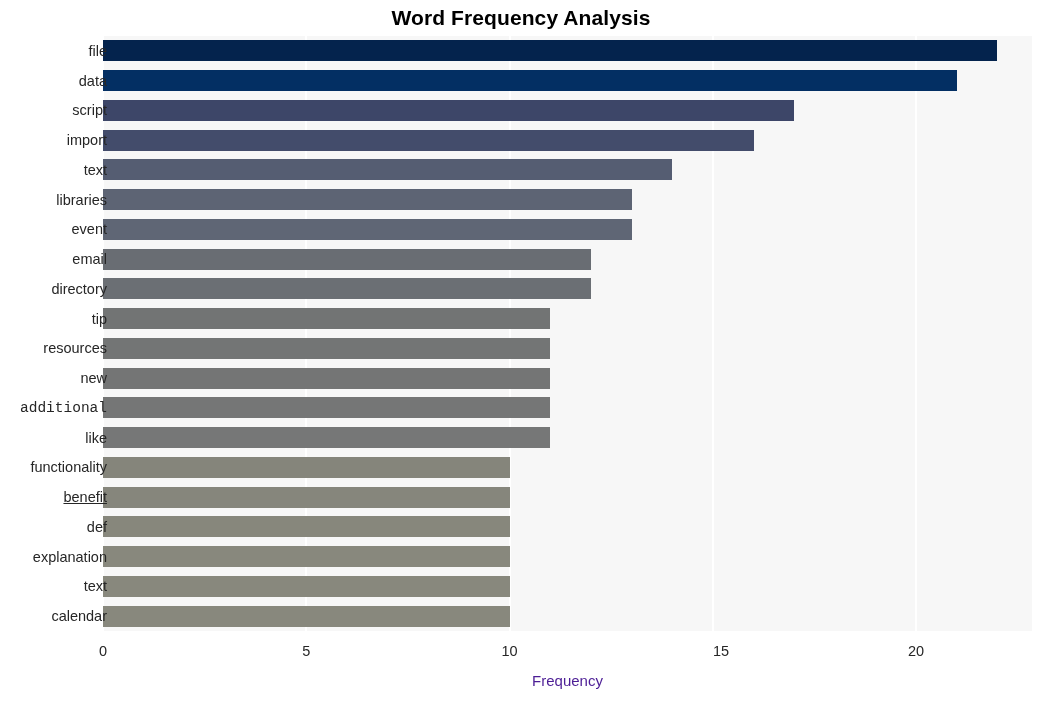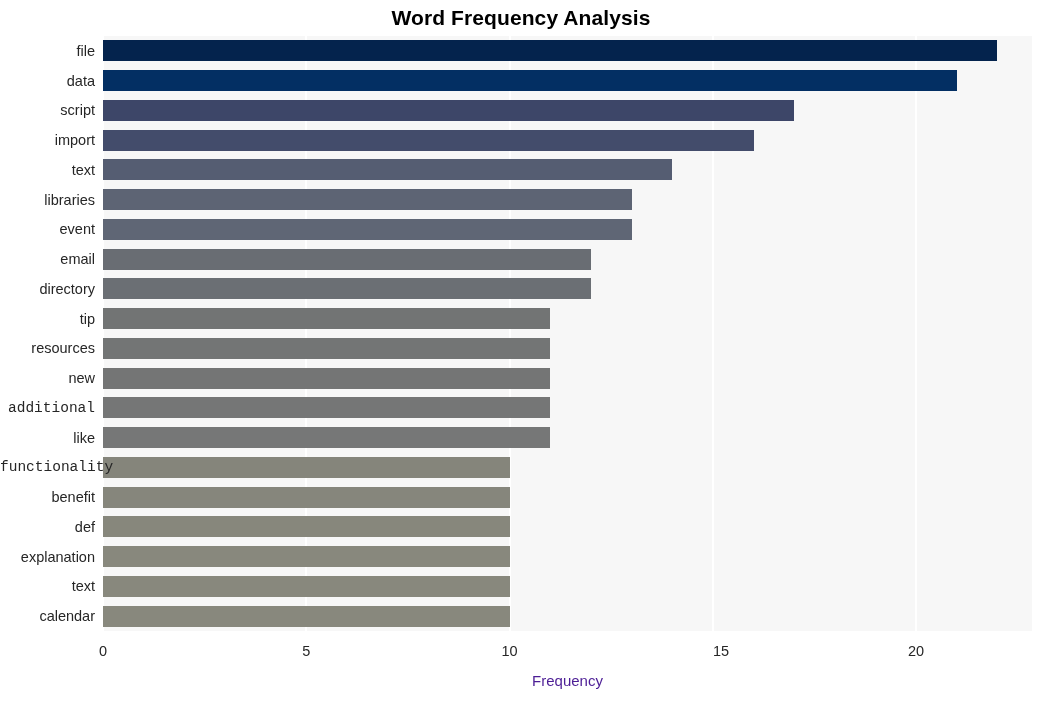--- a/index.html
+++ b/index.html
@@ -55,21 +55,21 @@
     bottom: 0;
   }
   .bar {
     position: absolute;
     left: 0;
     height: 21px;
   }
   
   #y-axis {
     position: absolute;
-    left: 0;
+    left: 12px;
     top: 36px;
     width: 95px;
     height: 595px;
   }
   .ytick {
     position: absolute;
     right: 0;
     width: 95px;
     text-align: right;
     font-size: 14.5px;
@@ -149,22 +149,22 @@
       <div class="ytick" style="top: 125.875px;">text</div>
       <div class="ytick" style="top: 155.625px;">libraries</div>
       <div class="ytick" style="top: 185.375px;">event</div>
       <div class="ytick" style="top: 215.125px;">email</div>
       <div class="ytick" style="top: 244.875px; padding-left: 19px;">directory</div>
       <div class="ytick" style="top: 274.625px;">tip</div>
       <div class="ytick" style="top: 304.375px;">resources</div>
       <div class="ytick" style="top: 334.125px;">new</div>
       <div class="ytick" style="top: 363.875px; font-family: Liberation Mono, monospace;">additional</div>
       <div class="ytick" style="top: 393.625px;">like</div>
-      <div class="ytick" style="top: 423.375px; font-family: Liberation Mono, monospace;">functionality</div>
-      <div class="ytick" style="top: 453.125px;">benefit</div>
+      <div class="ytick" style="top: 423.375px;">functionality</div>
+      <div class="ytick" style="top: 453.125px; text-decoration: underline;">benefit</div>
       <div class="ytick" style="top: 482.875px; margin-left: 25px;">def</div>
       <div class="ytick" style="top: 512.625px;">explanation</div>
       <div class="ytick" style="top: 542.375px;">text</div>
       <div class="ytick" style="top: 572.125px;">calendar</div>
     </div>
 
   <div id="x-axis">
     <div id="x-ticks">
         <div class="xtick" style="left: 103px;">0</div>
         <div class="xtick" style="left: 306.282px;">5</div>

